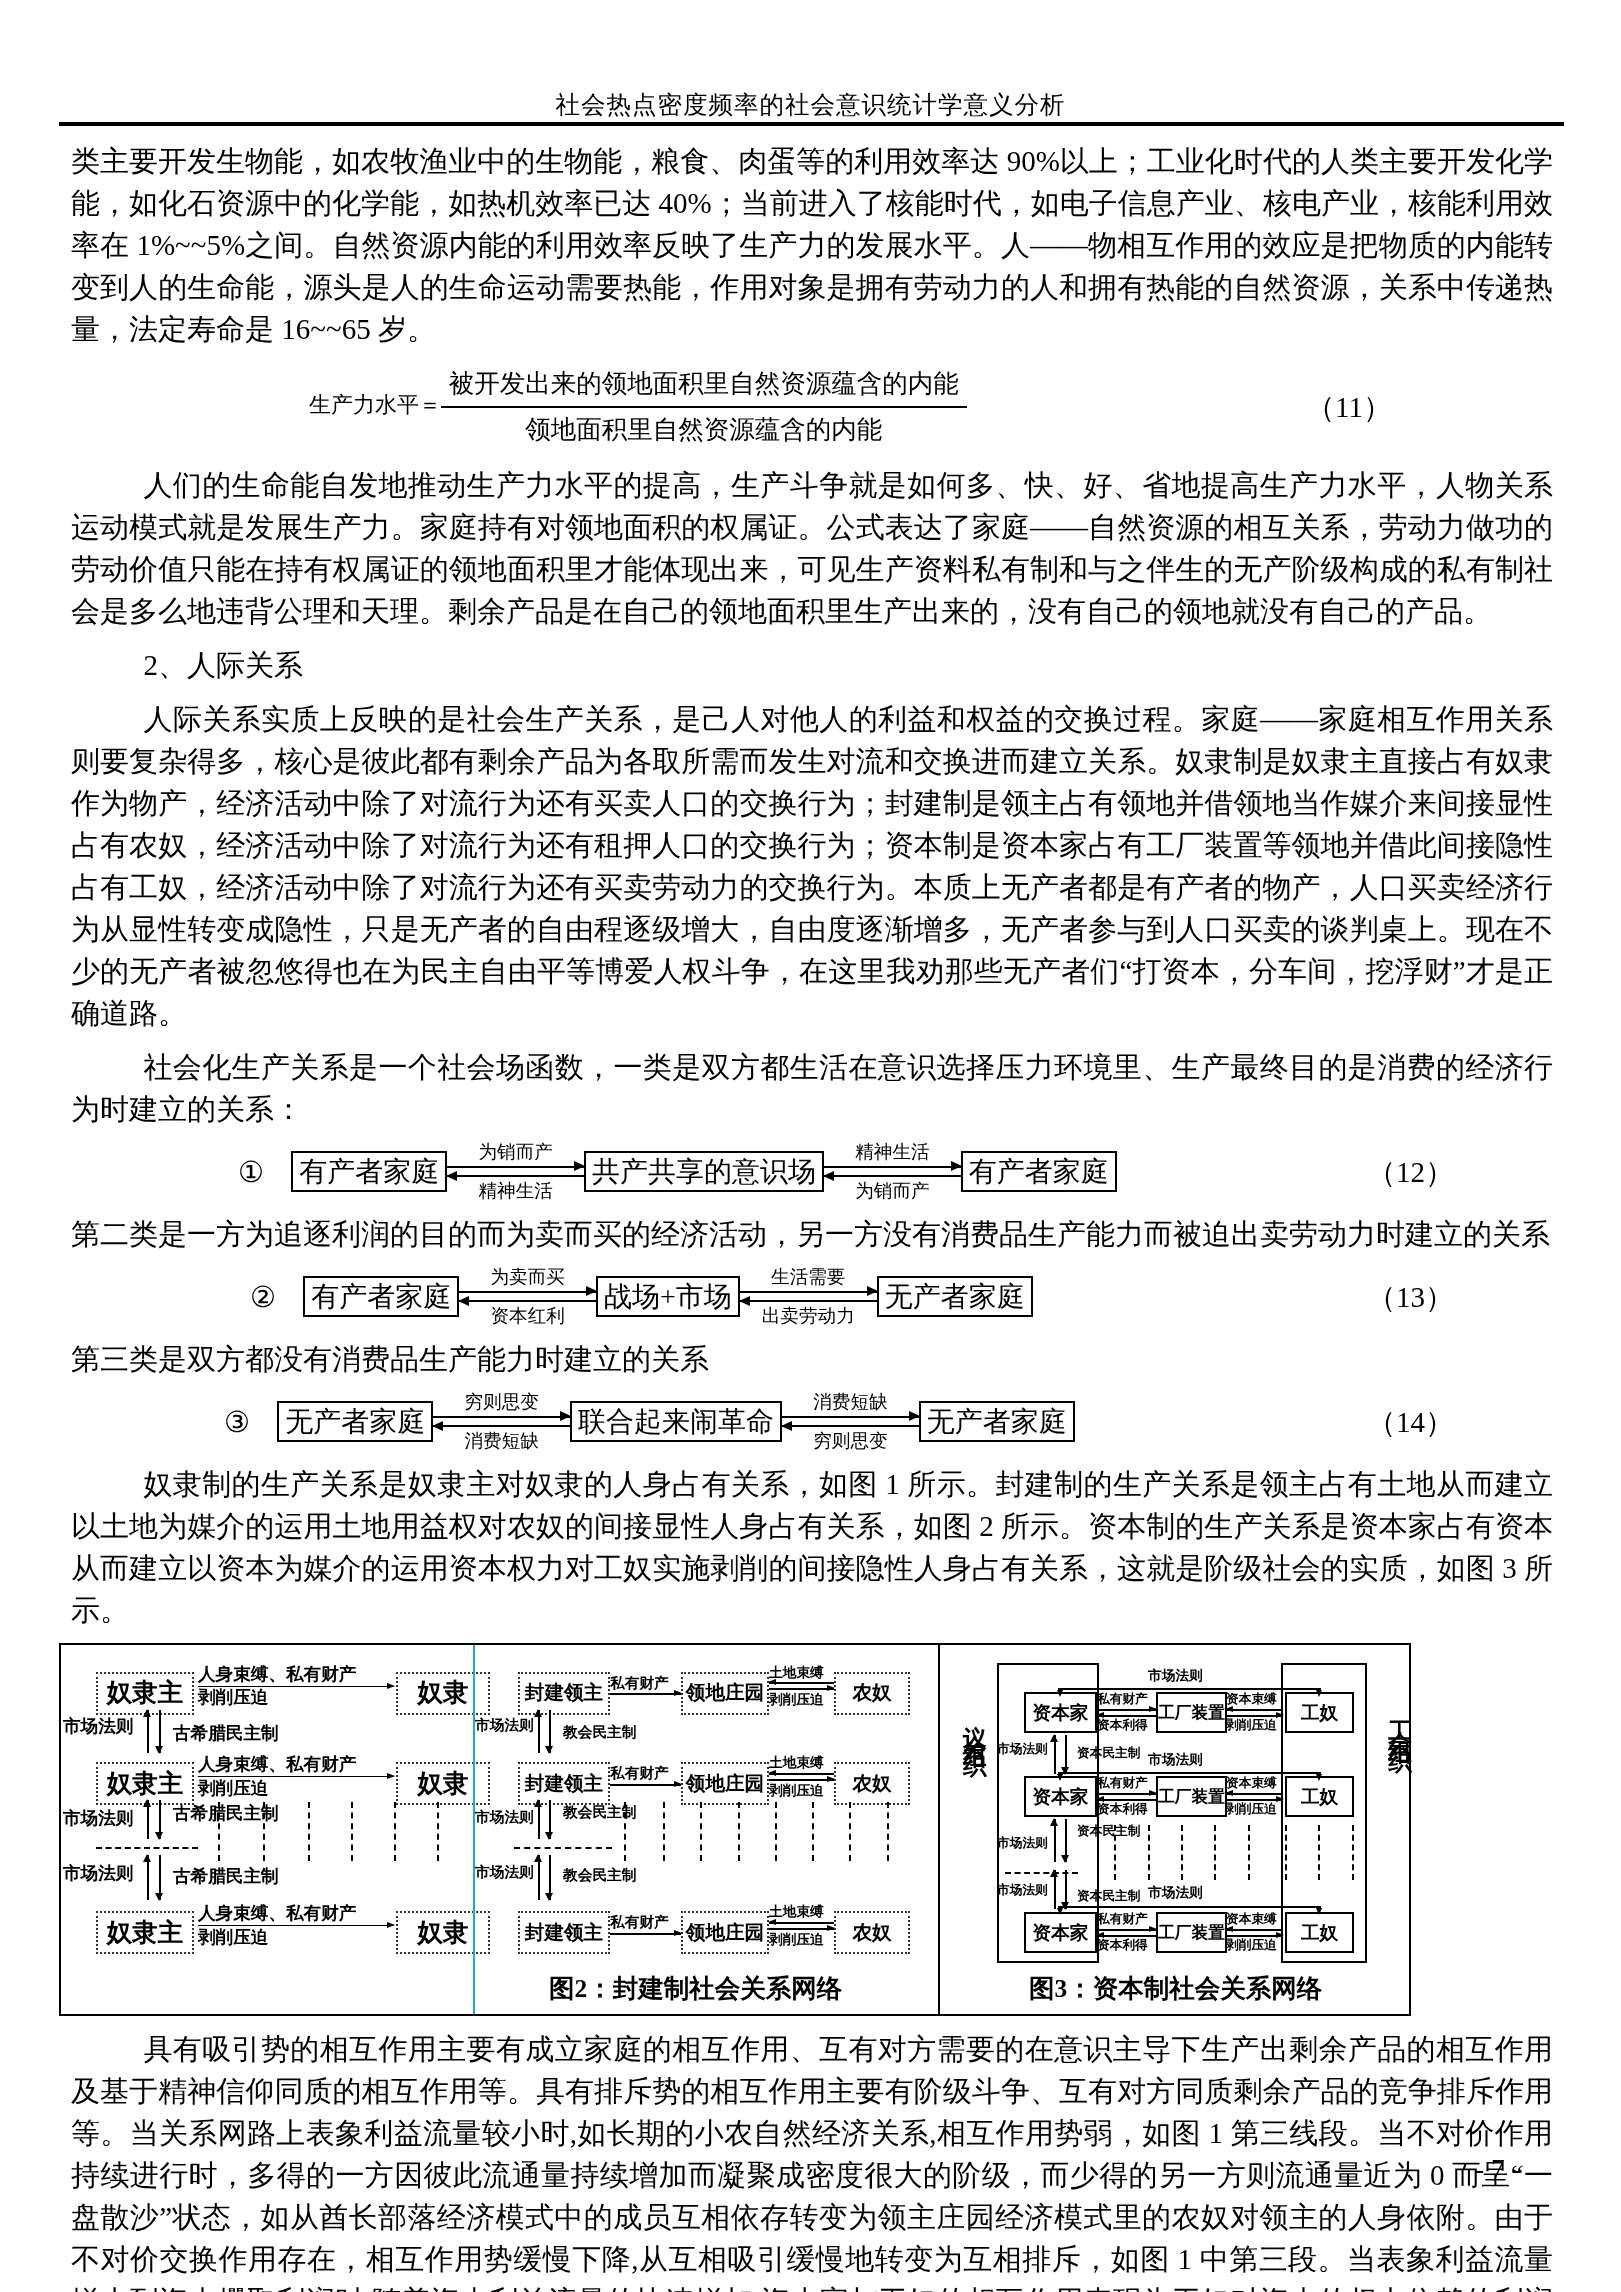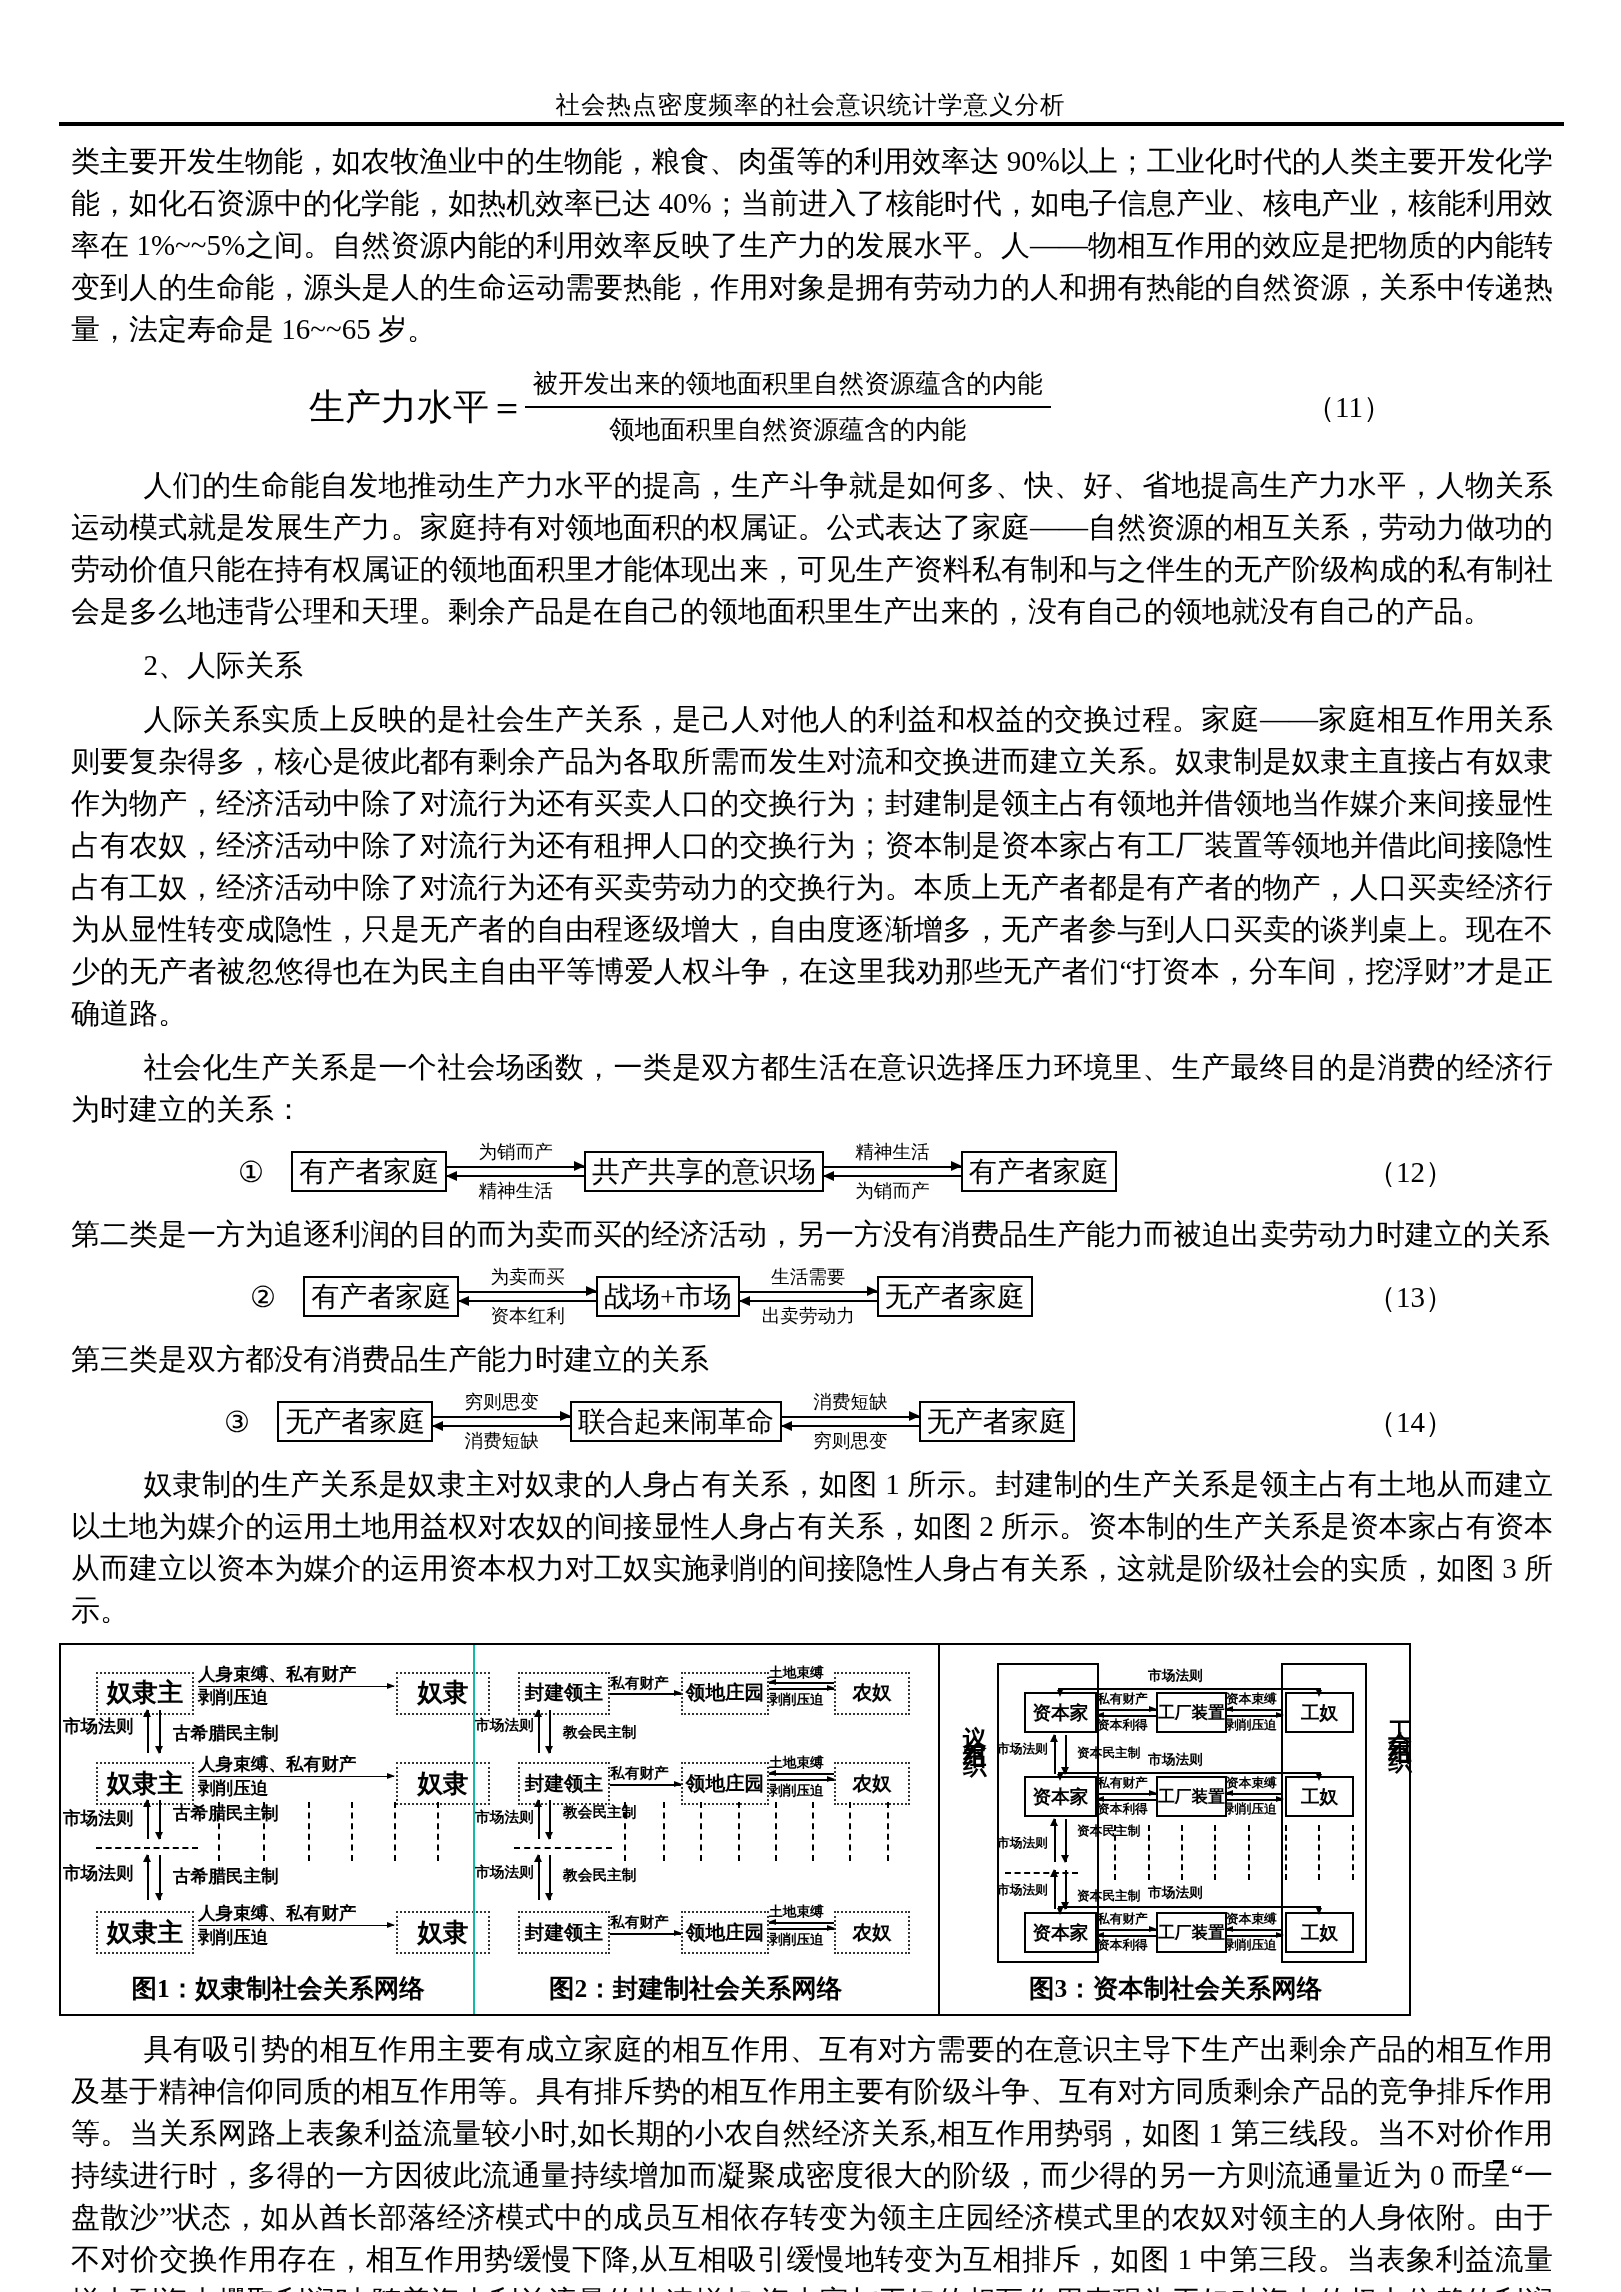--- a/index.html
+++ b/index.html
@@ -8,21 +8,21 @@
   .title{position:absolute;top:88px;left:0;width:100%;text-align:center;font-size:24.5px;letter-spacing:1px;}
   .rule{position:absolute;top:122px;left:59px;width:1505px;height:3.9px;background:#000;}
   .content{position:absolute;top:128px;left:59px;width:1506px;font-size:29px;line-height:42px;
            text-align:justify;text-justify:inter-ideograph;}
   .para{margin:12px;}
   .ind{text-indent:2.5em;}
   .ind3{text-indent:3em;}
 
   
   .formula{position:relative;height:90px;display:flex;align-items:center;}
-  .f-lhs{margin-left:250px;font-size:36px;}
+  .f-lhs{margin-left:250px;font-size:22px;font-family:Liberation Mono, monospace;}
   .frac{display:inline-block;text-align:center;font-size:25.5px;line-height:1.55;}
   .frac .num{display:block;border-bottom:2px solid #000;padding:0 7.8px 2px;}
   .frac .den{display:block;padding-top:2px;}
   .eqno{position:absolute;left:1247px;top:50%;transform:translateY(-50%);font-size:29px;}
 
   
   .relrow{position:relative;height:59px;display:flex;align-items:center;}
   .rnum{font-size:29px;margin-right:27.4px;}
   .rbox{border:2px solid #000;padding:1px 5.9px;font-size:28px;line-height:1.25;white-space:nowrap;}
   .rstack{width:137px;display:flex;flex-direction:column;align-items:center;font-size:18.6px;line-height:1.05;}
@@ -200,21 +200,20 @@
         <span class="dotv" style="left:333px;top:157px;height:59px"></span>
         <span class="dotv" style="left:376px;top:157px;height:59px"></span>
 
         <div class="dbox" style="left:35px;top:259px;width:98px;font-size:25.5px">奴隶主</div>
         <div class="az" style="left:137px;top:259px;width:196px;height:43px;font-size:17.6px">
           <span>人身束缚、私有财产</span>
           <span class="lnr"></span>
           <span>剥削压迫</span>
         </div>
         <div class="dbox" style="left:335px;top:259px;width:94px;font-size:25.5px">奴隶</div>
-        <div class="fcap">图1：奴隶制社会关系网络</div>
       </div>
 
       <div class="fpanel fp2">
 
         <div class="dbox" style="left:43px;top:19.6px;width:92px;font-size:19.6px">封建领主</div>
         <div class="az" style="left:135px;top:19.6px;width:71px;height:43px;font-size:14.7px">
           <span>私有财产</span>
           <span class="lnr"></span>
         </div>
         <div class="dbox" style="left:206px;top:19.6px;width:88px;font-size:19.6px">领地庄园</div>

